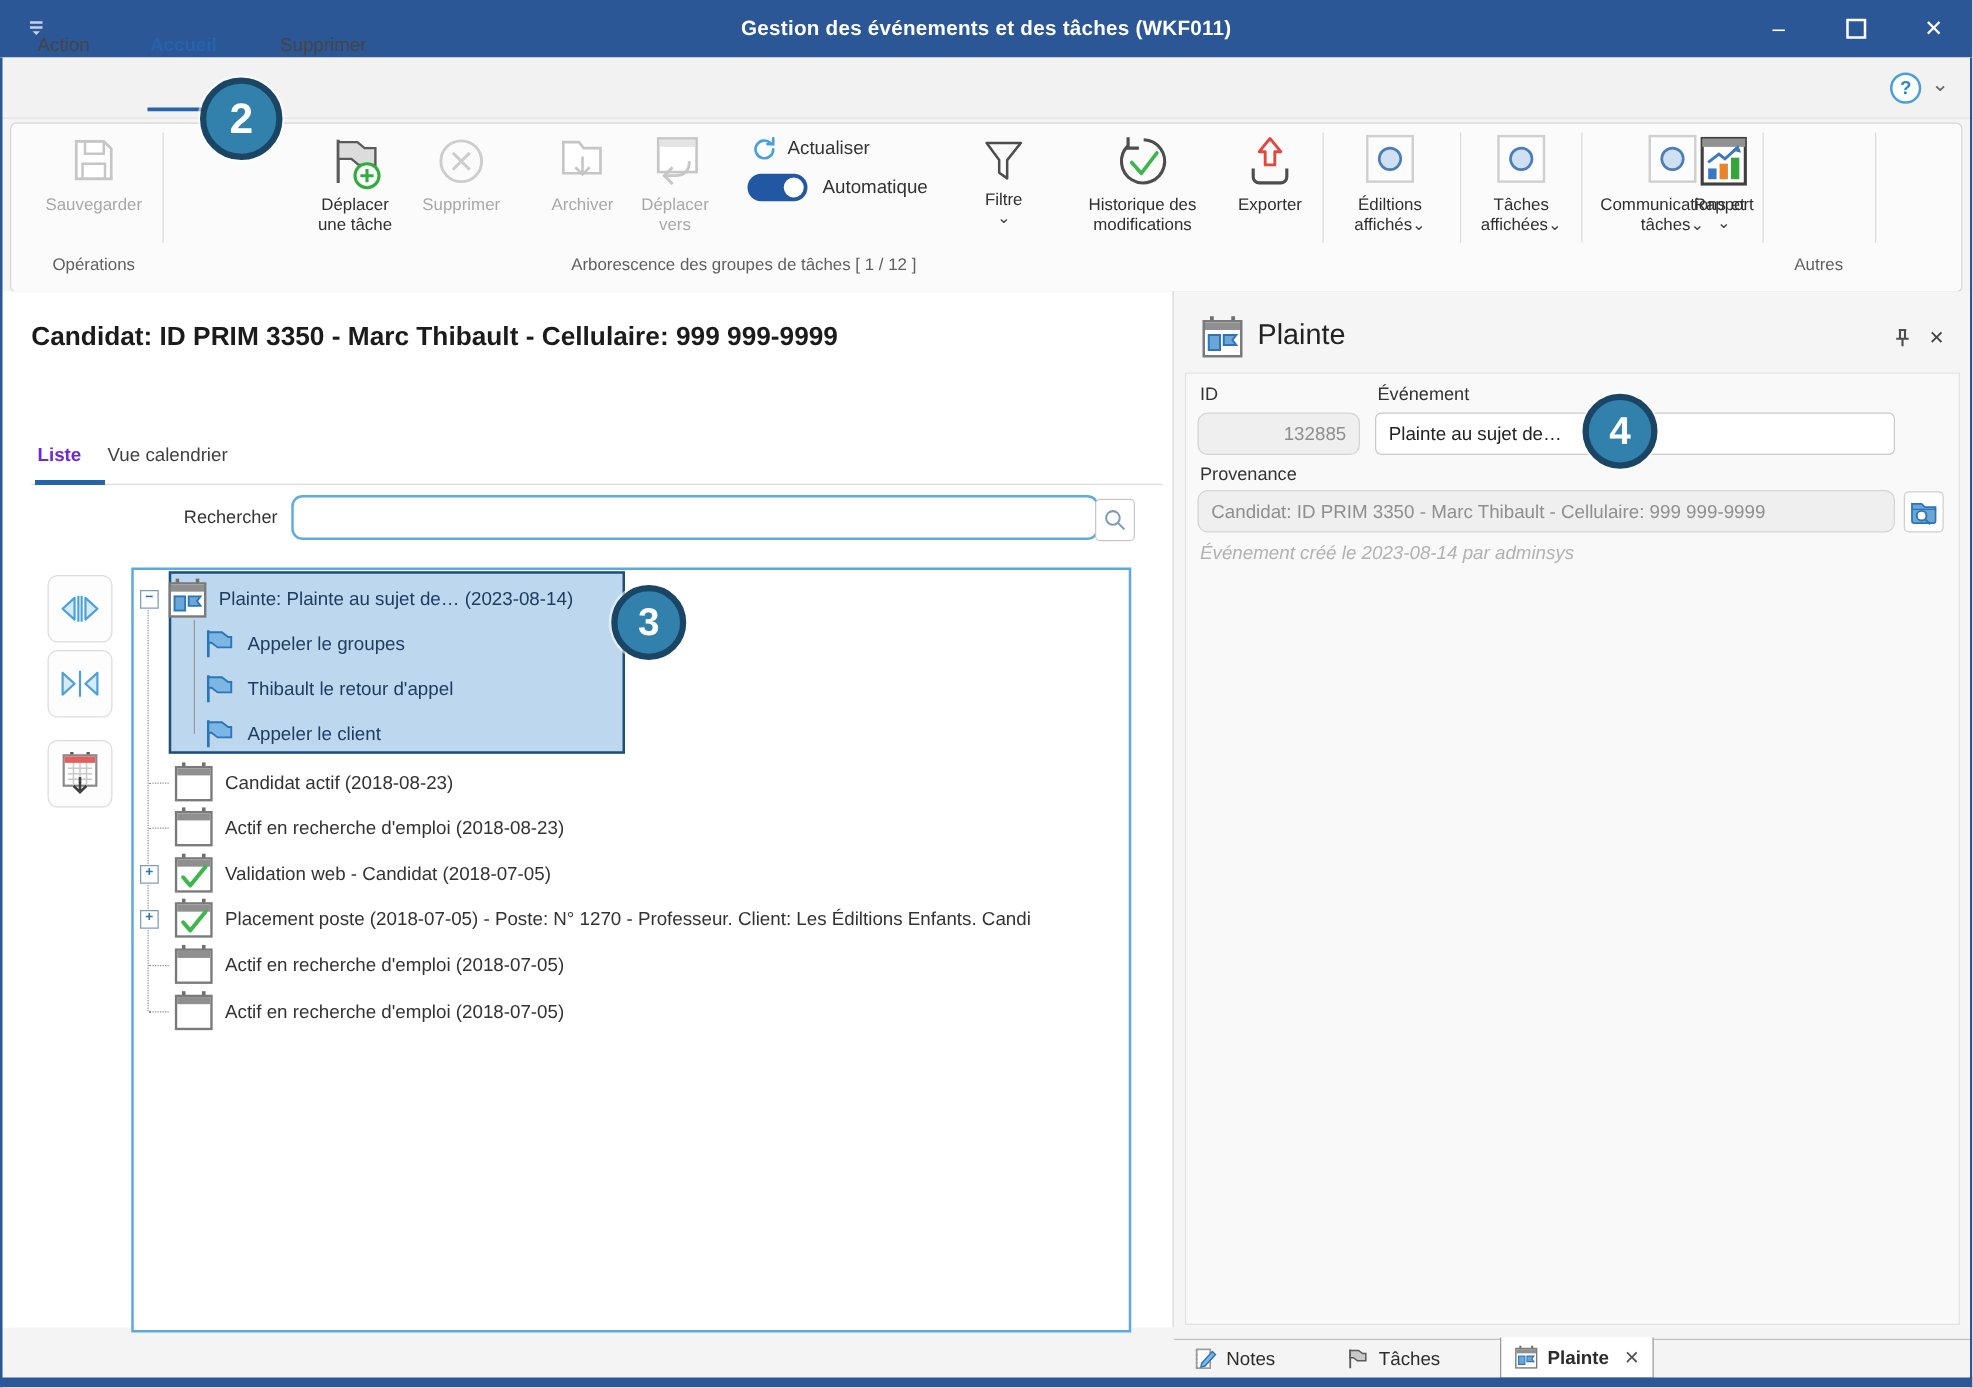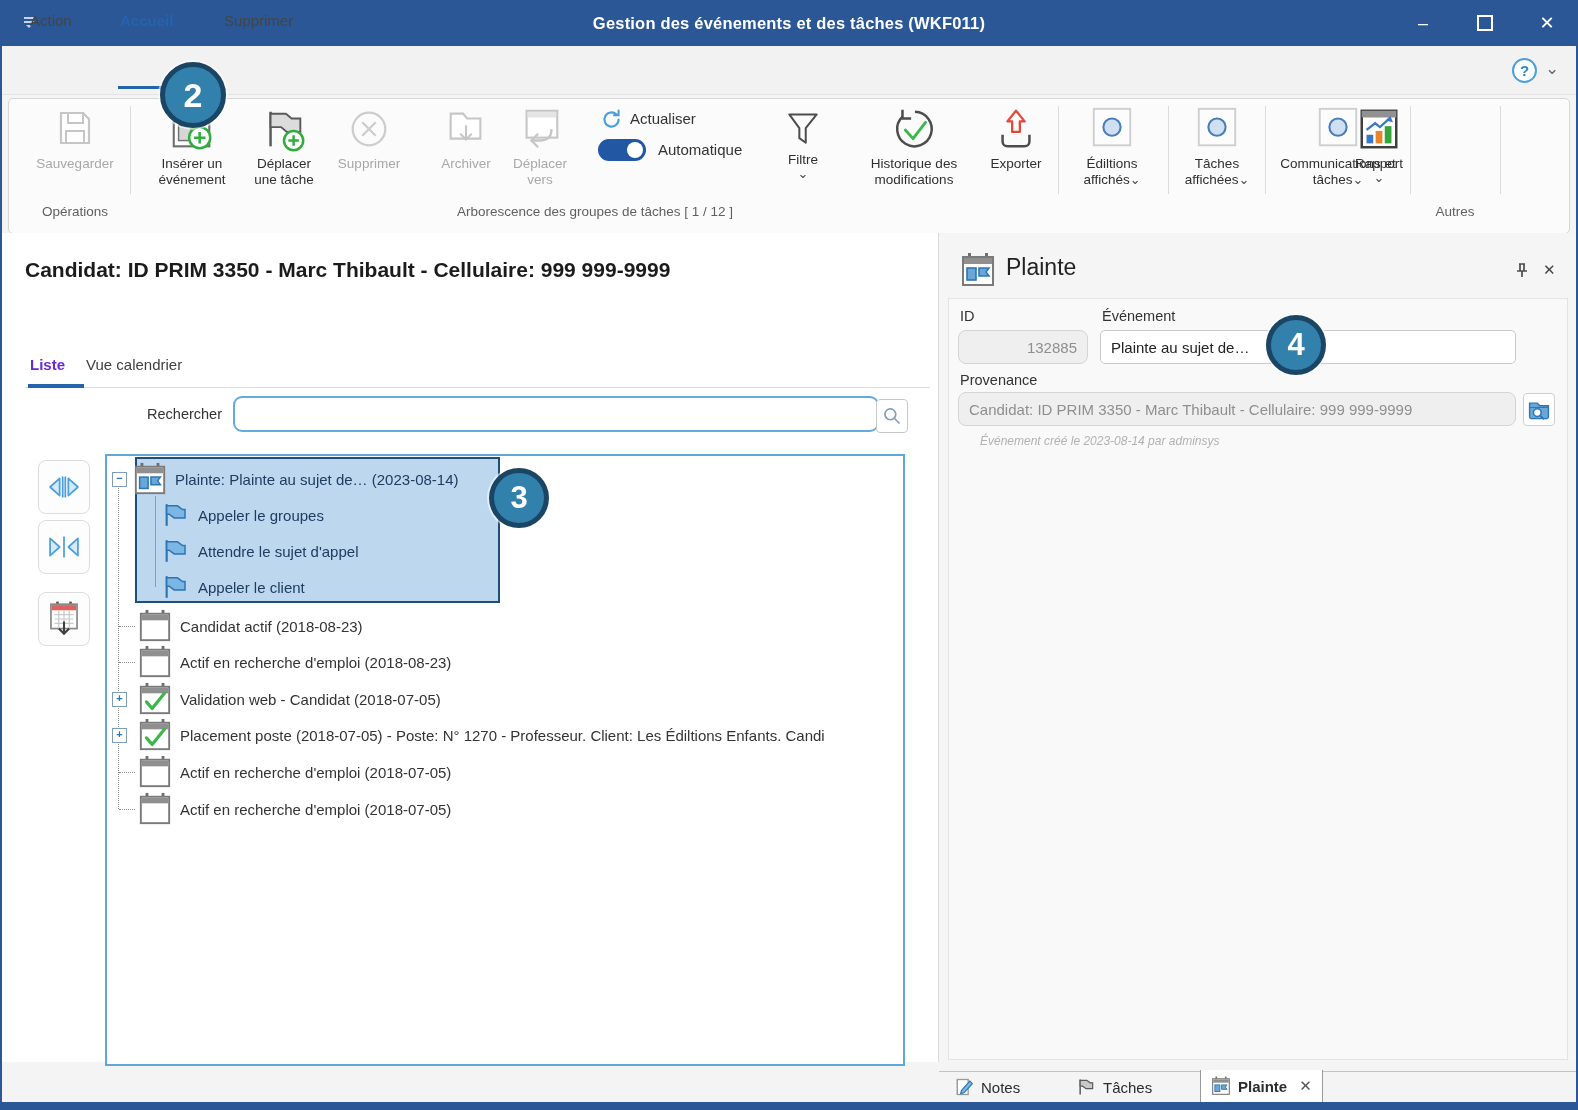--- a/index.html
+++ b/index.html
@@ -6,21 +6,21 @@
   #win{position:relative;width:1578px;height:1110px;background:#f4f4f4;overflow:hidden;}
   .abs{position:absolute;}
   
   .titlebar{left:0;top:0;width:1578px;height:46px;background:#2b5797;display:flex;align-items:center;}
   .title{position:absolute;left:0;right:0;text-align:center;color:#fff;font-size:16.5px;font-weight:600;letter-spacing:.2px;}
   .winctl{position:absolute;right:0;top:0;height:46px;display:flex;}
   .winbtn{width:62px;height:46px;display:flex;align-items:center;justify-content:center;color:#fff;font-size:18px;}
   .maxbox{width:12px;height:12px;border:2px solid #fff;}
   
   .menurow{left:0;top:46px;width:1578px;height:48px;background:#f2f2f2;border-bottom:1px solid #e3e3e3;}
-  .mtab{position:absolute;top:12px;font-size:15px;color:#444;text-align:center;}
+  .mtab{position:absolute;top:28px;font-size:15px;color:#444;text-align:center;}
   .mtab.active{color:#2563ab;font-weight:bold;}
   .mtab-underline{position:absolute;top:86px;height:3px;background:#2563ab;}
   .helpcircle{position:absolute;width:21px;height:21px;border:2px solid #4aa0dc;border-radius:50%;color:#2e86c8;font-size:15px;font-weight:bold;display:flex;align-items:center;justify-content:center;background:#fdfefe;}
   .ribchev{position:absolute;color:#6a6a6a;font-size:17px;}
   
   .ribbonpanel{left:8px;top:98px;width:1560px;height:134px;background:#fbfbfb;border:1px solid #d6d6d6;border-radius:5px;}
   .rbtn{position:absolute;top:106px;display:flex;flex-direction:column;align-items:center;}
   .rico{height:48px;display:flex;align-items:flex-start;justify-content:center;}
   .rlabel{margin-top:2px;font-size:13.5px;line-height:16px;color:#2f2f2f;text-align:center;}
   .rlabel.dis{color:#a8a8a8;}
@@ -51,21 +51,21 @@
   .dotv{position:absolute;width:0;border-left:1px dotted #8f8f8f;}
   .doth{position:absolute;height:0;border-top:1px dotted #8f8f8f;}
   .solidv{position:absolute;width:0;border-left:1px solid #9a9a9a;}
   
   .rightbg{left:938px;top:233px;width:640px;height:829px;background:#f5f5f5;border-left:1px solid #d9d9d9;}
   .paneltitle{left:1006px;top:254px;font-size:23px;color:#222;}
   .panelcard{left:948px;top:298px;width:618px;height:760px;background:#f9f9f9;border:1px solid #e3e3e3;}
   .flabel{position:absolute;font-size:14.5px;color:#333;}
   .ffield{position:absolute;height:34px;box-sizing:border-box;border:1px solid #d4d4d4;border-radius:8px;background:#efefef;color:#8f8f8f;font-size:15px;display:flex;align-items:center;padding:0 10px;white-space:nowrap;overflow:hidden;}
   .eventinput{position:absolute;height:34px;box-sizing:border-box;border:1px solid #c9c9c9;border-radius:5px;background:#fff;color:#222;font-size:15px;padding:0 10px;font-family:inherit;outline:none;}
-  .noteitalic{left:980px;top:434px;font-style:italic;font-size:12px;color:#b2b2b2;}
+  .noteitalic{left:960px;top:434px;font-style:italic;font-size:15px;color:#b2b2b2;}
   .tabstrip-line{left:939px;top:1071px;width:639px;height:1px;background:#c2c2c2;}
   .btab{position:absolute;top:1072px;height:30px;display:flex;align-items:center;font-size:15px;color:#2c2c2c;}
   .btab .lbl{margin-left:7px;}
   .btab.active{top:1070px;height:33px;background:#fff;border:1px solid #9a9a9a;border-top:none;box-sizing:border-box;padding:0 10px;font-weight:bold;}
   .tabclose{margin-left:12px;color:#555;font-size:15px;font-weight:normal;}
   
   .badge{position:absolute;border-radius:50%;background:#3181ac;border:5px solid #1b4565;color:#fff;font-weight:bold;display:flex;align-items:center;justify-content:center;z-index:50;box-shadow:0 0 0 2px rgba(255,255,255,.55);}
   
   .frame{background:#2b5797;z-index:40;}
 </style>
@@ -230,28 +230,20 @@
   <div class="rbtn" style="left:23px;width:104px;">
     <span class="rico">
         <svg width="44" height="44">
           <use href="#floppy"></use>
         </svg>
       </span>
     <span class="rlabel dis">Sauvegarder</span>
   </div>
   <div class="rdivider" style="left:130px;"></div>
 
-  <div class="rbtn" style="left:146px;width:92px;">
-    <span class="rico">
-        <svg width="48" height="48">
-          <use href="#calplus"></use>
-        </svg>
-      </span>
-    <span class="rlabel">Insérer un événement</span>
-  </div>
   <div class="rbtn" style="left:244px;width:80px;">
     <span class="rico">
         <svg width="48" height="48">
           <use href="#flagplus"></use>
         </svg>
       </span>
     <span class="rlabel">Déplacer une tâche</span>
   </div>
   <div class="rbtn" style="left:326px;width:86px;">
     <span class="rico">
@@ -411,21 +403,21 @@
     <div class="trow" style="left:53px;top:42px;">
       <svg width="30" height="30">
           <use href="#flagblue"></use>
         </svg>
       <span class="tlabel sel">Appeler le groupes</span>
     </div>
     <div class="trow" style="left:53px;top:78px;">
       <svg width="30" height="30">
           <use href="#flagblue"></use>
         </svg>
-      <span class="tlabel sel">Attendre le sujet d'appel</span>
+      <span class="tlabel sel">Thibault le retour d'appel</span>
     </div>
     <div class="trow" style="left:53px;top:114px;">
       <svg width="30" height="30">
           <use href="#flagblue"></use>
         </svg>
       <span class="tlabel sel">Appeler le client</span>
     </div>
     <div class="trow" style="left:31px;top:153px;">
       <svg width="34" height="34">
           <use href="#cal"></use>

